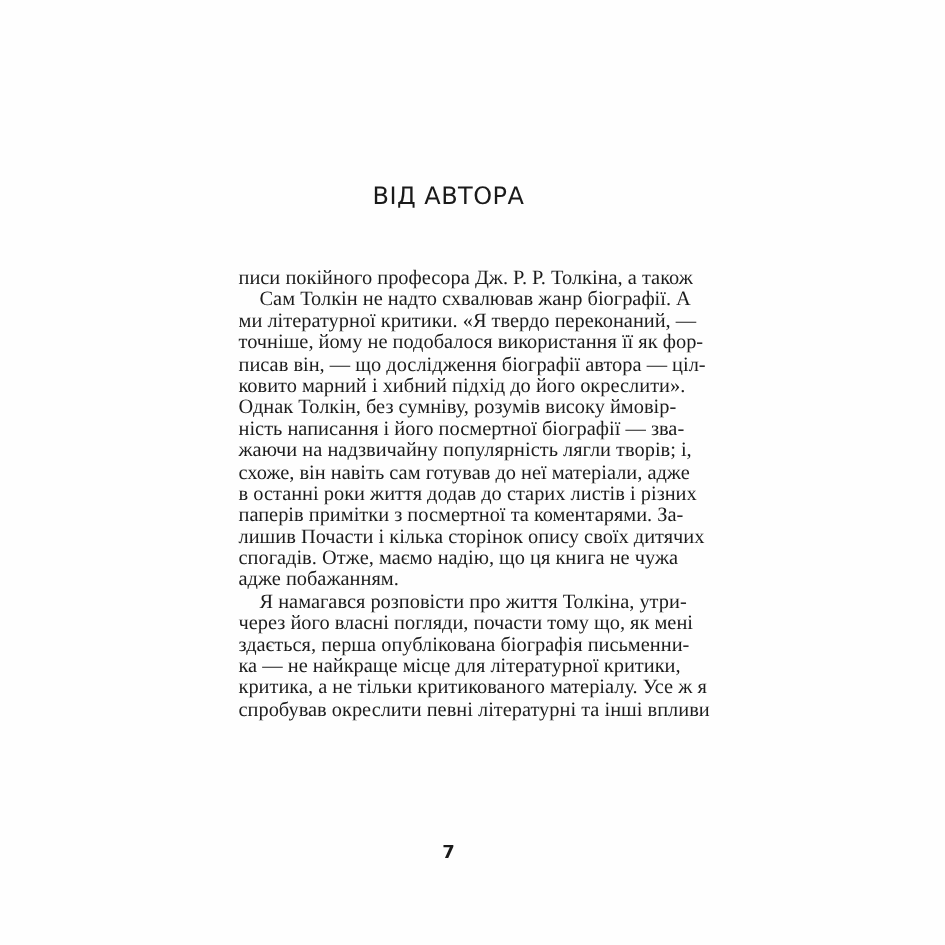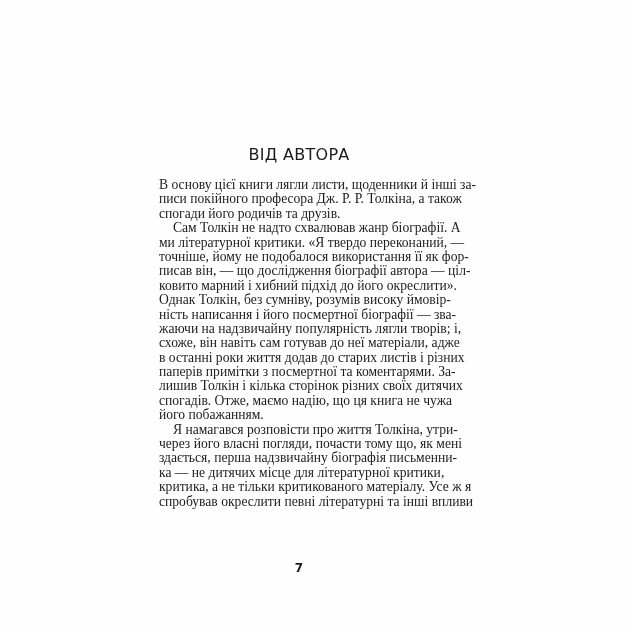--- a/index.html
+++ b/index.html
@@ -1,59 +1,57 @@
 <!DOCTYPE html>
 <html><head>
   <meta charset="utf-8">
   <style>
     html, body { margin: 0; padding: 0; background: #ffffff; }
     body { width: 630px; height: 630px; position: relative; overflow: hidden; }
     .page { position: absolute; left: 0; top: 0; width: 630px; height: 630px; background: #fefefe; }
     .title {
       position: absolute; top: 121px; left: 0; width: 598px; text-align: center;
       font-family: "DejaVu Sans", sans-serif; font-size: 16px; letter-spacing: 0.3px;
-      color: #1a1a1a; font-weight: normal; margin-top: 24px;
+      color: #1a1a1a; font-weight: normal;
     }
     .body {
       position: absolute; left: 159px; top: 178px; width: 282px;
       font-family: "Liberation Serif", serif; font-size: 13.6px; line-height: 14.4px;
       color: #1c1c1c;
     }
     .line { display: block; white-space: nowrap; text-align: justify; text-align-last: justify; height: 14.4px; }
     .line.last { text-align-last: left; }
     .line.indent { padding-left: 14px; }
     .pagenum {
       position: absolute; top: 561px; left: 0; width: 598px; text-align: center;
       font-family: "DejaVu Sans", sans-serif; font-size: 12px; color: #1a1a1a; font-weight: bold;
     }
   </style>
 </head>
 <body>
 
 <div class="page">
   <div class="title">ВІД АВТОРА</div>
   <div class="body" id="body-text">
-      <span class="line">В основу цієї книги лягли листи, щоденники й інші за-</span>
       <span class="line">писи покійного професора Дж. Р. Р. Толкіна, а також</span>
-      <span class="line last">спогади його родичів та друзів.</span>
       <span class="line indent">Сам Толкін не надто схвалював жанр біографії. А</span>
       <span class="line">ми літературної критики. «Я твердо переконаний, —</span>
       <span class="line">точніше, йому не подобалося використання її як фор-</span>
       <span class="line">писав він, — що дослідження біографії автора — ціл-</span>
       <span class="line">ковито марний і хибний підхід до його окреслити».</span>
       <span class="line">Однак Толкін, без сумніву, розумів високу ймовір-</span>
       <span class="line">ність написання і його посмертної біографії — зва-</span>
       <span class="line">жаючи на надзвичайну популярність лягли творів; і,</span>
       <span class="line">схоже, він навіть сам готував до неї матеріали, адже</span>
       <span class="line">в останні роки життя додав до старих листів і різних</span>
       <span class="line">паперів примітки з посмертної та коментарями. За-</span>
-      <span class="line">лишив Толкін і кілька сторінок різних своїх дитячих</span>
+      <span class="line">лишив Почасти і кілька сторінок опису своїх дитячих</span>
       <span class="line">спогадів. Отже, маємо надію, що ця книга не чужа</span>
-      <span class="line last">його побажанням.</span>
+      <span class="line last">адже побажанням.</span>
       <span class="line indent">Я намагався розповісти про життя Толкіна, утри-</span>
       <span class="line">через його власні погляди, почасти тому що, як мені</span>
-      <span class="line">здається, перша надзвичайну біографія письменни-</span>
-      <span class="line">ка — не дитячих місце для літературної критики,</span>
+      <span class="line">здається, перша опублікована біографія письменни-</span>
+      <span class="line">ка — не найкраще місце для літературної критики,</span>
       <span class="line">критика, а не тільки критикованого матеріалу. Усе ж я</span>
       <span class="line">спробував окреслити певні літературні та інші впливи</span>
     </div>
   <div class="pagenum">7</div>
 </div>
 
 </body></html>

